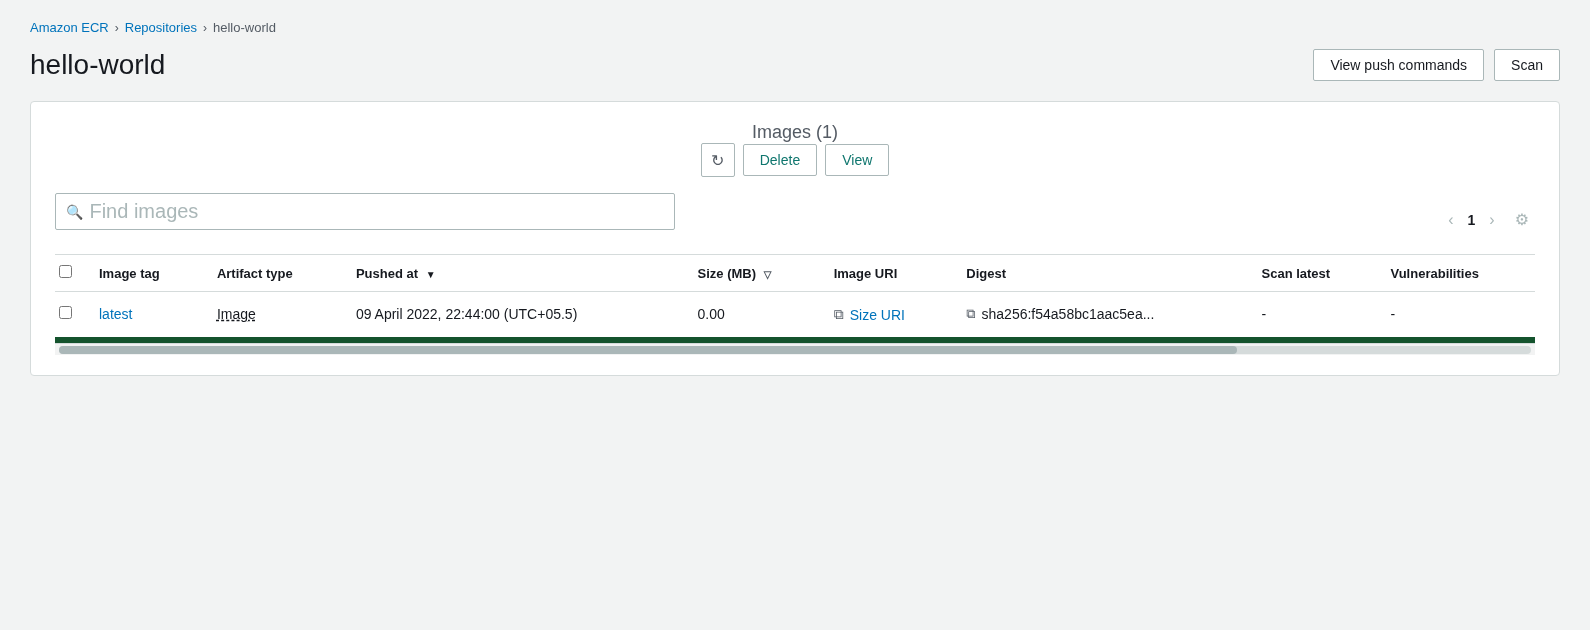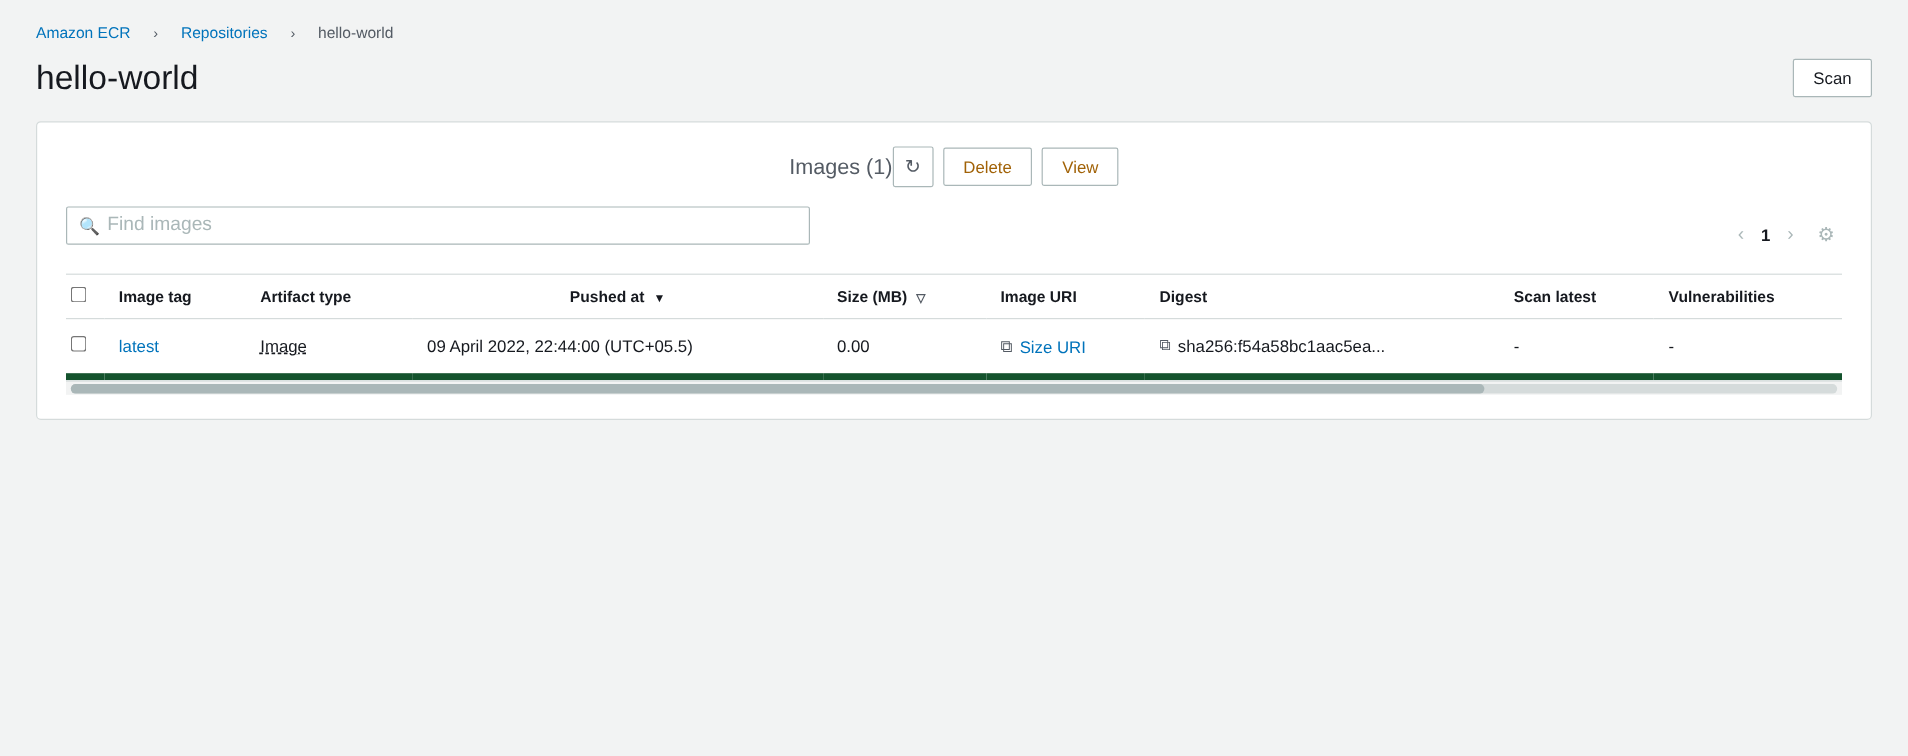--- a/index.html
+++ b/index.html
@@ -9,21 +9,21 @@
       font-size: 14px;
       color: #16191f;
       min-height: 630px;
     }
     .page-wrapper {
       padding: 20px 30px;
     }
     .breadcrumb {
       display: flex;
       align-items: center;
-      gap: 19px;
+      gap: 6px;
       font-size: 13px;
       margin-bottom: 14px;
       color: #545b64;
     }
     .breadcrumb a {
       color: #0073bb;
       text-decoration: none;
     }
     .breadcrumb-sep {
       color: #545b64;
@@ -48,35 +48,36 @@
       padding: 7px 16px;
       font-size: 14px;
       border-radius: 2px;
       cursor: pointer;
       background: #fff;
       border: 1px solid #aab7b8;
       color: #16191f;
       white-space: nowrap;
     }
     .btn-disabled {
-      color: #a16207;
+      color: #0f766e;
       cursor: default;
     }
 
     .card {
       background: #fff;
       border: 1px solid #d5dbdb;
       border-radius: 4px;
       padding: 20px 24px;
     }
     .card-header {
       display: flex;
       align-items: center;
-      justify-content: center;
+      justify-content: flex-start;
       margin-bottom: 16px;
+      flex-direction: column;
     }
     .card-title {
       font-size: 18px;
       font-weight: 700;
       color: #16191f;
     }
     .card-title span {
       font-weight: 400;
       color: #545b64;
     }
@@ -105,21 +106,21 @@
       border: 1px solid #aab7b8;
       border-radius: 2px;
       padding: 6px 10px;
       margin-bottom: 16px;
       width: 620px;
       background: #fff;
     }
     .search-bar input {
       border: none;
       outline: none;
-      font-size: 16px;
+      font-size: 20px;
       color: #737373;
       width: 100%;
       background: transparent;
     }
     .search-bar input::placeholder { color: #aab7b8; }
     .search-icon { color: #545b64; margin-right: 6px; font-size: 14px; }
     .pagination-controls {
       display: flex;
       align-items: center;
       gap: 8px;
@@ -248,20 +249,21 @@
     <a href="#">Amazon ECR</a>
     <span class="breadcrumb-sep">›</span>
     <a href="#">Repositories</a>
     <span class="breadcrumb-sep">›</span>
     <span>hello-world</span>
   </div>
 
   <div class="page-header">
     <h1 class="page-title">hello-world</h1>
     <div class="header-actions">
+      <button class="btn">View push commands</button>
       <button class="btn">Scan</button>
     </div>
   </div>
 
   <div class="card">
 
     <div class="card-header">
       <div class="card-title">
         <span>Images</span>
         <span>(1)</span>
@@ -288,21 +290,21 @@
 
     <div class="table-wrapper">
       <table>
         <thead>
           <tr>
             <th class="th-check">
               <input type="checkbox" style="">
             </th>
             <th>Image tag</th>
             <th>Artifact type</th>
-            <th style="cursor:pointer;text-align:center;">
+            <th style="cursor:pointer;">
               Pushed at <span class="sort-asc">▼</span>
             </th>
             <th style="cursor:pointer;">
               Size (MB) <span class="sort-icon">▽</span>
             </th>
             <th>Image URI</th>
             <th>Digest</th>
             <th>Scan latest</th>
             <th>Vulnerabilities</th>
           </tr>

